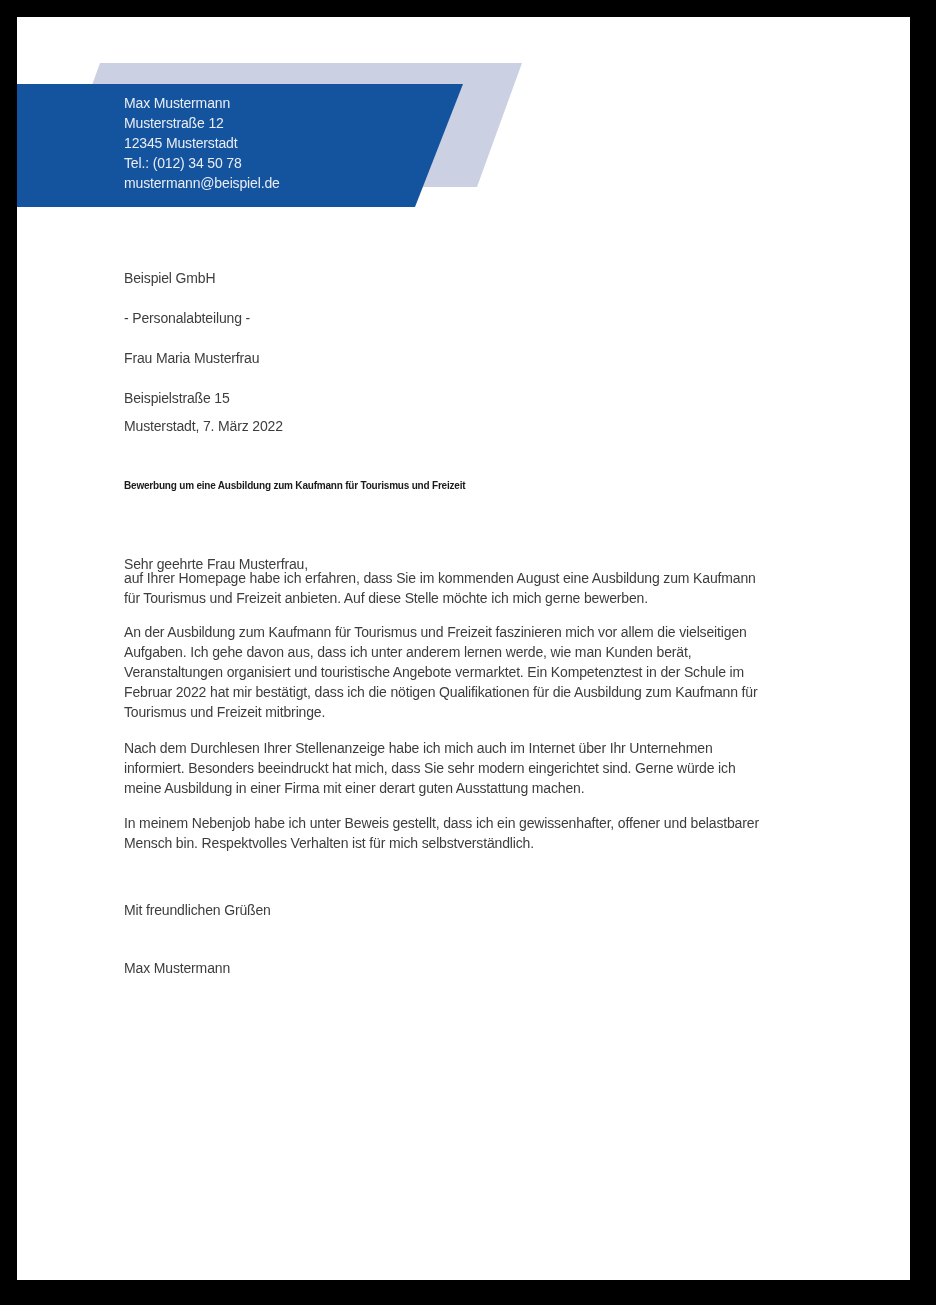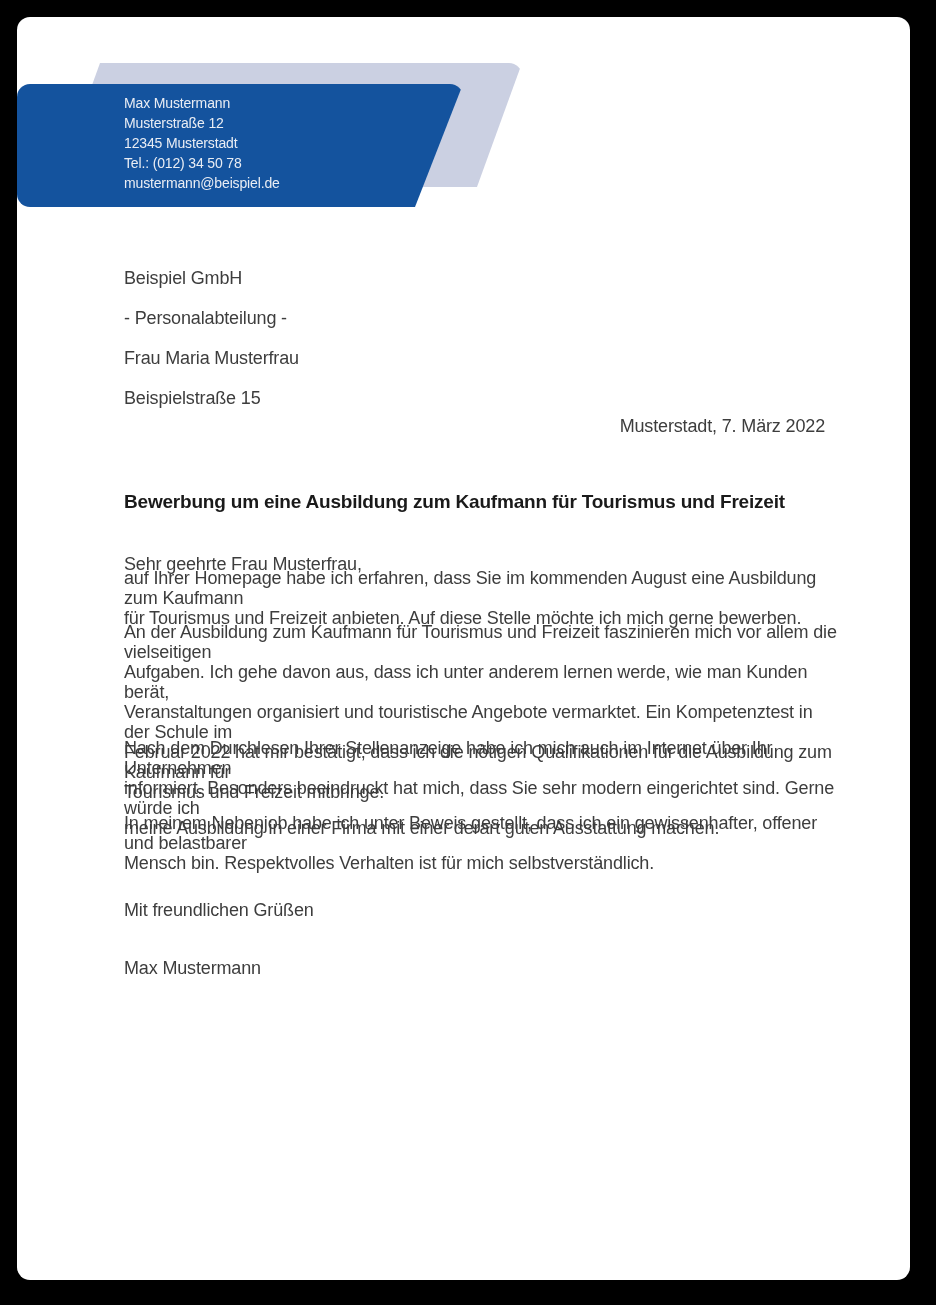--- a/index.html
+++ b/index.html
@@ -4,21 +4,21 @@
 <style>
   :root{
     --banner-blue:#14539E;
     --banner-gray:#CBD0E2;
     --page-bg:#FFFFFF;
     --frame-bg:#000000;
     --body-text:#3D3D3D;
     --heading-text:#1A1A1A;
     --banner-text:#E9EDF4;
   }
-  *{margin:0;padding:0;box-sizing:border-box;border-radius:13px;}
+  *{margin:0;padding:0;box-sizing:border-box;}
   html,body{width:936px;height:1305px;}
   body{
     background:var(--frame-bg);
     font-family:"Liberation Sans","DejaVu Sans",sans-serif;
     position:relative;
     overflow:hidden;
   }
   .page{
     position:absolute;
     left:17px; top:17px;
@@ -49,41 +49,40 @@
     color:var(--banner-text);
     font-size:14px;
     line-height:20px;
     letter-spacing:-0.15px;
   }
   
   .txt{
     position:absolute;
     left:107px;
     color:var(--body-text);
-    font-size:18px;
+    font-size:14px;
     line-height:20px;
     letter-spacing:-0.15px;
     white-space:pre-line;
     width:715px;
   }
   .recipient-block{ top:231px; }
   .date-line{
     top:399px;
     width:701px;
-    text-align:right;
+    text-align:left;
     white-space:nowrap;
   }
   .subject-line{
     top:459px;
-    font-size:19px;
+    font-size:10px;
     font-weight:700;
     color:var(--heading-text);
     letter-spacing:-0.2px;
     white-space:nowrap;
-    margin-top:16px;
   }
   .salutation{ top:537px; }
   .para-1{ top:551px; }
   .para-2{ top:605px; }
   .para-3{ top:721px; }
   .para-4{ top:796px; }
   .para-5{ top:850px; }
   .closing{ top:883px; }
   .signature{ top:941px; }
 </style>

